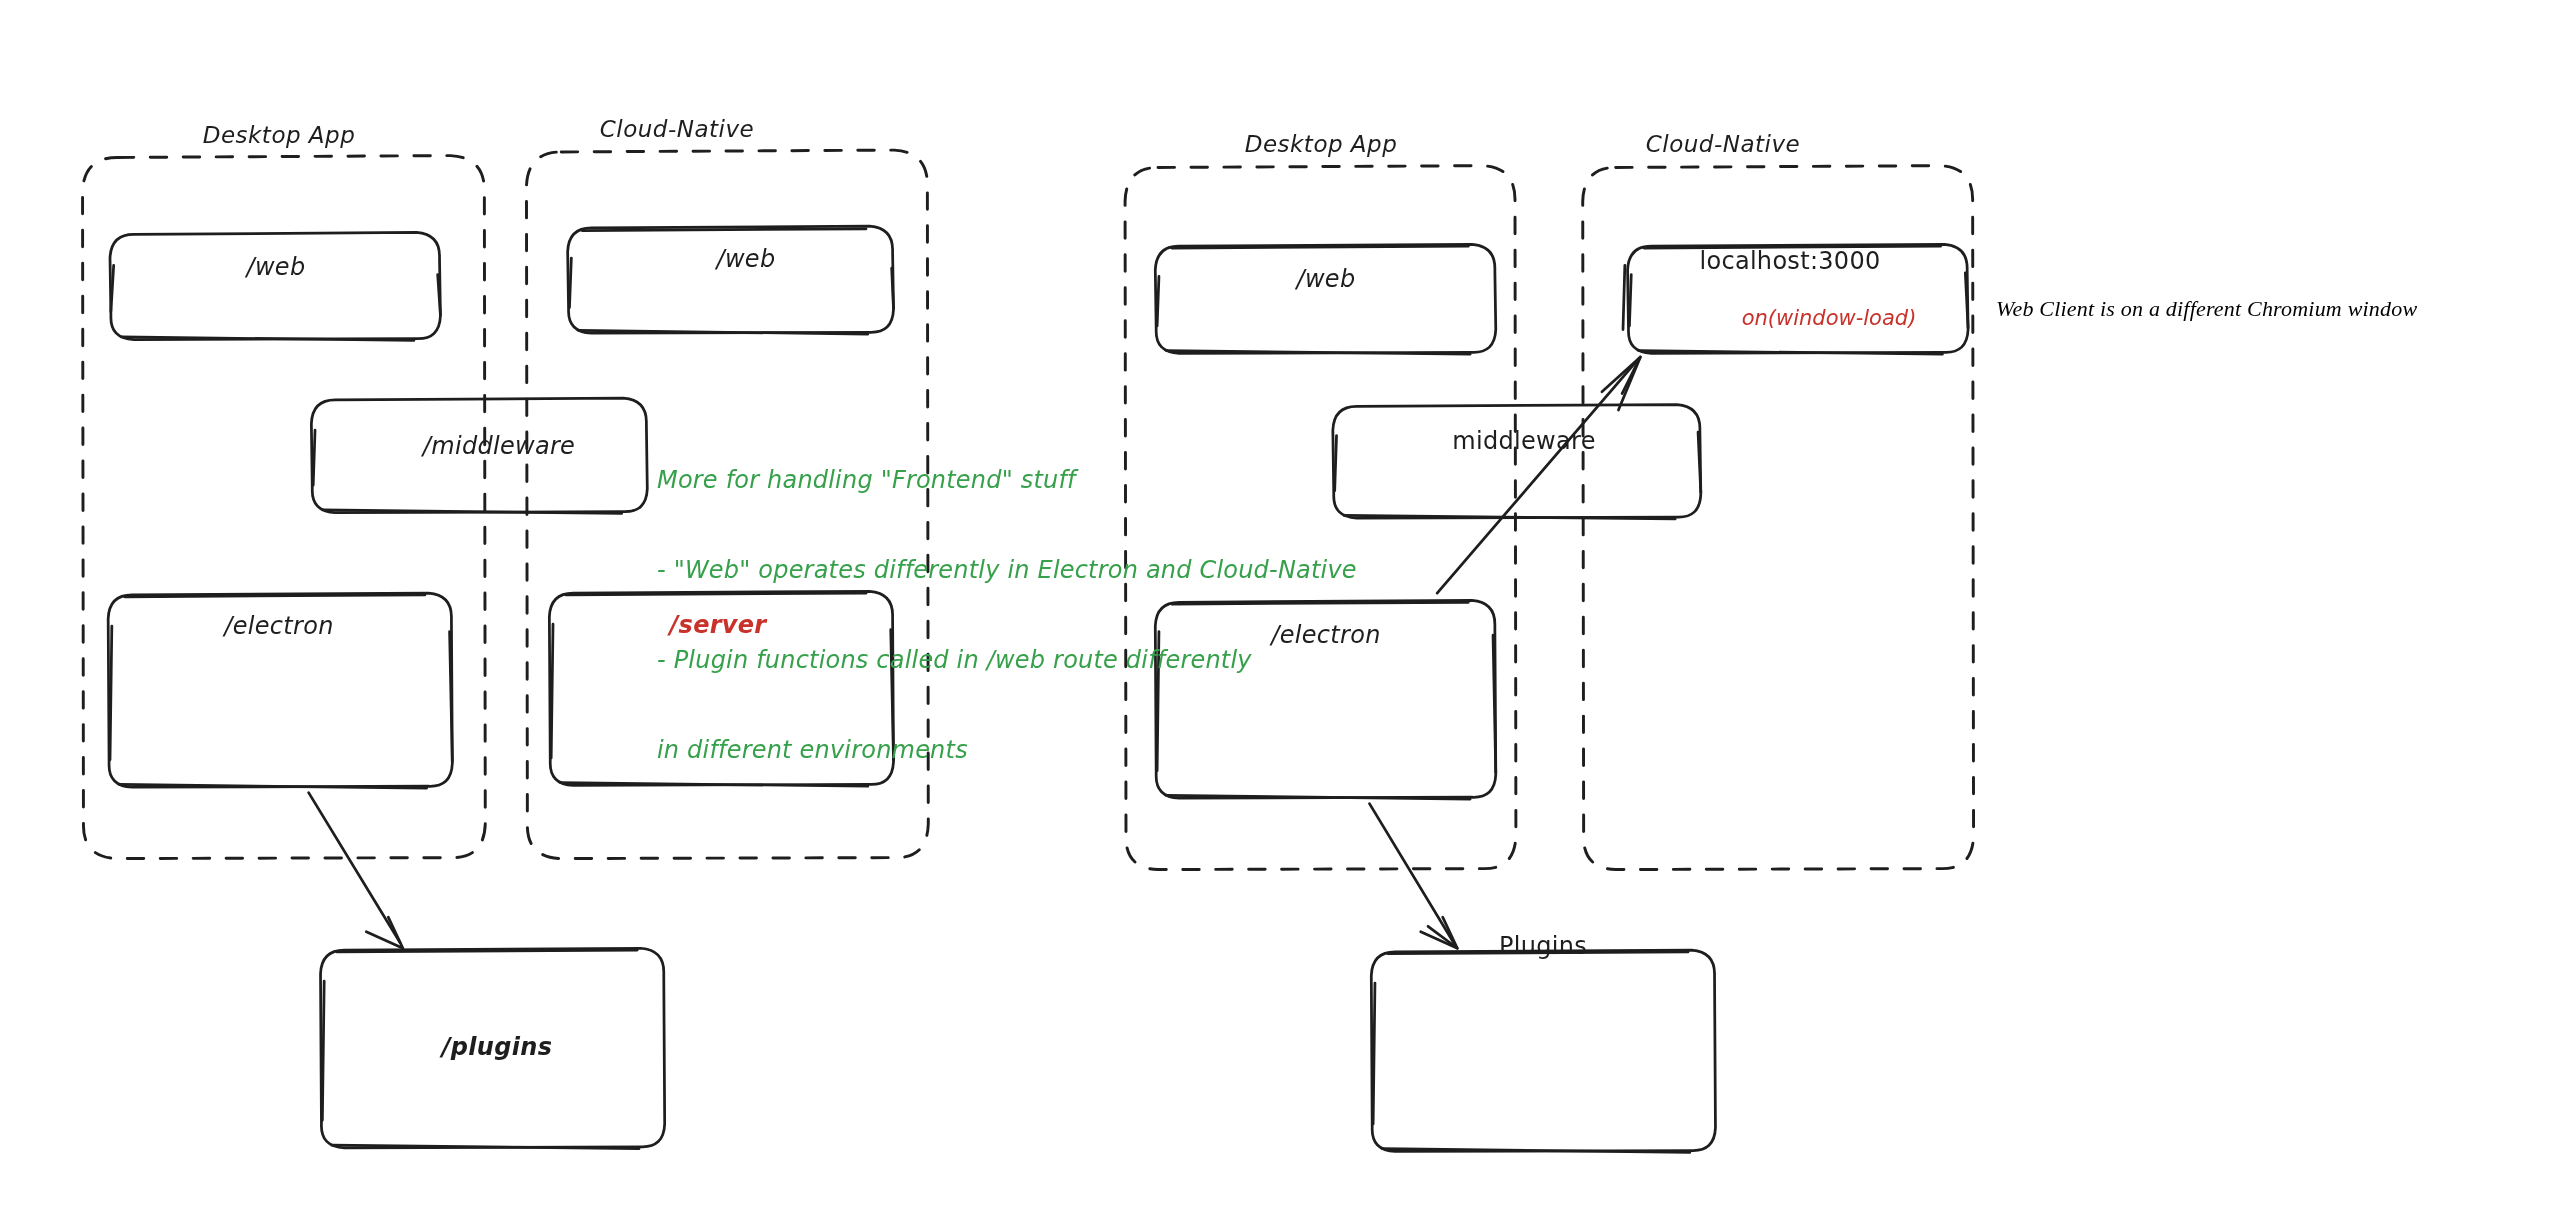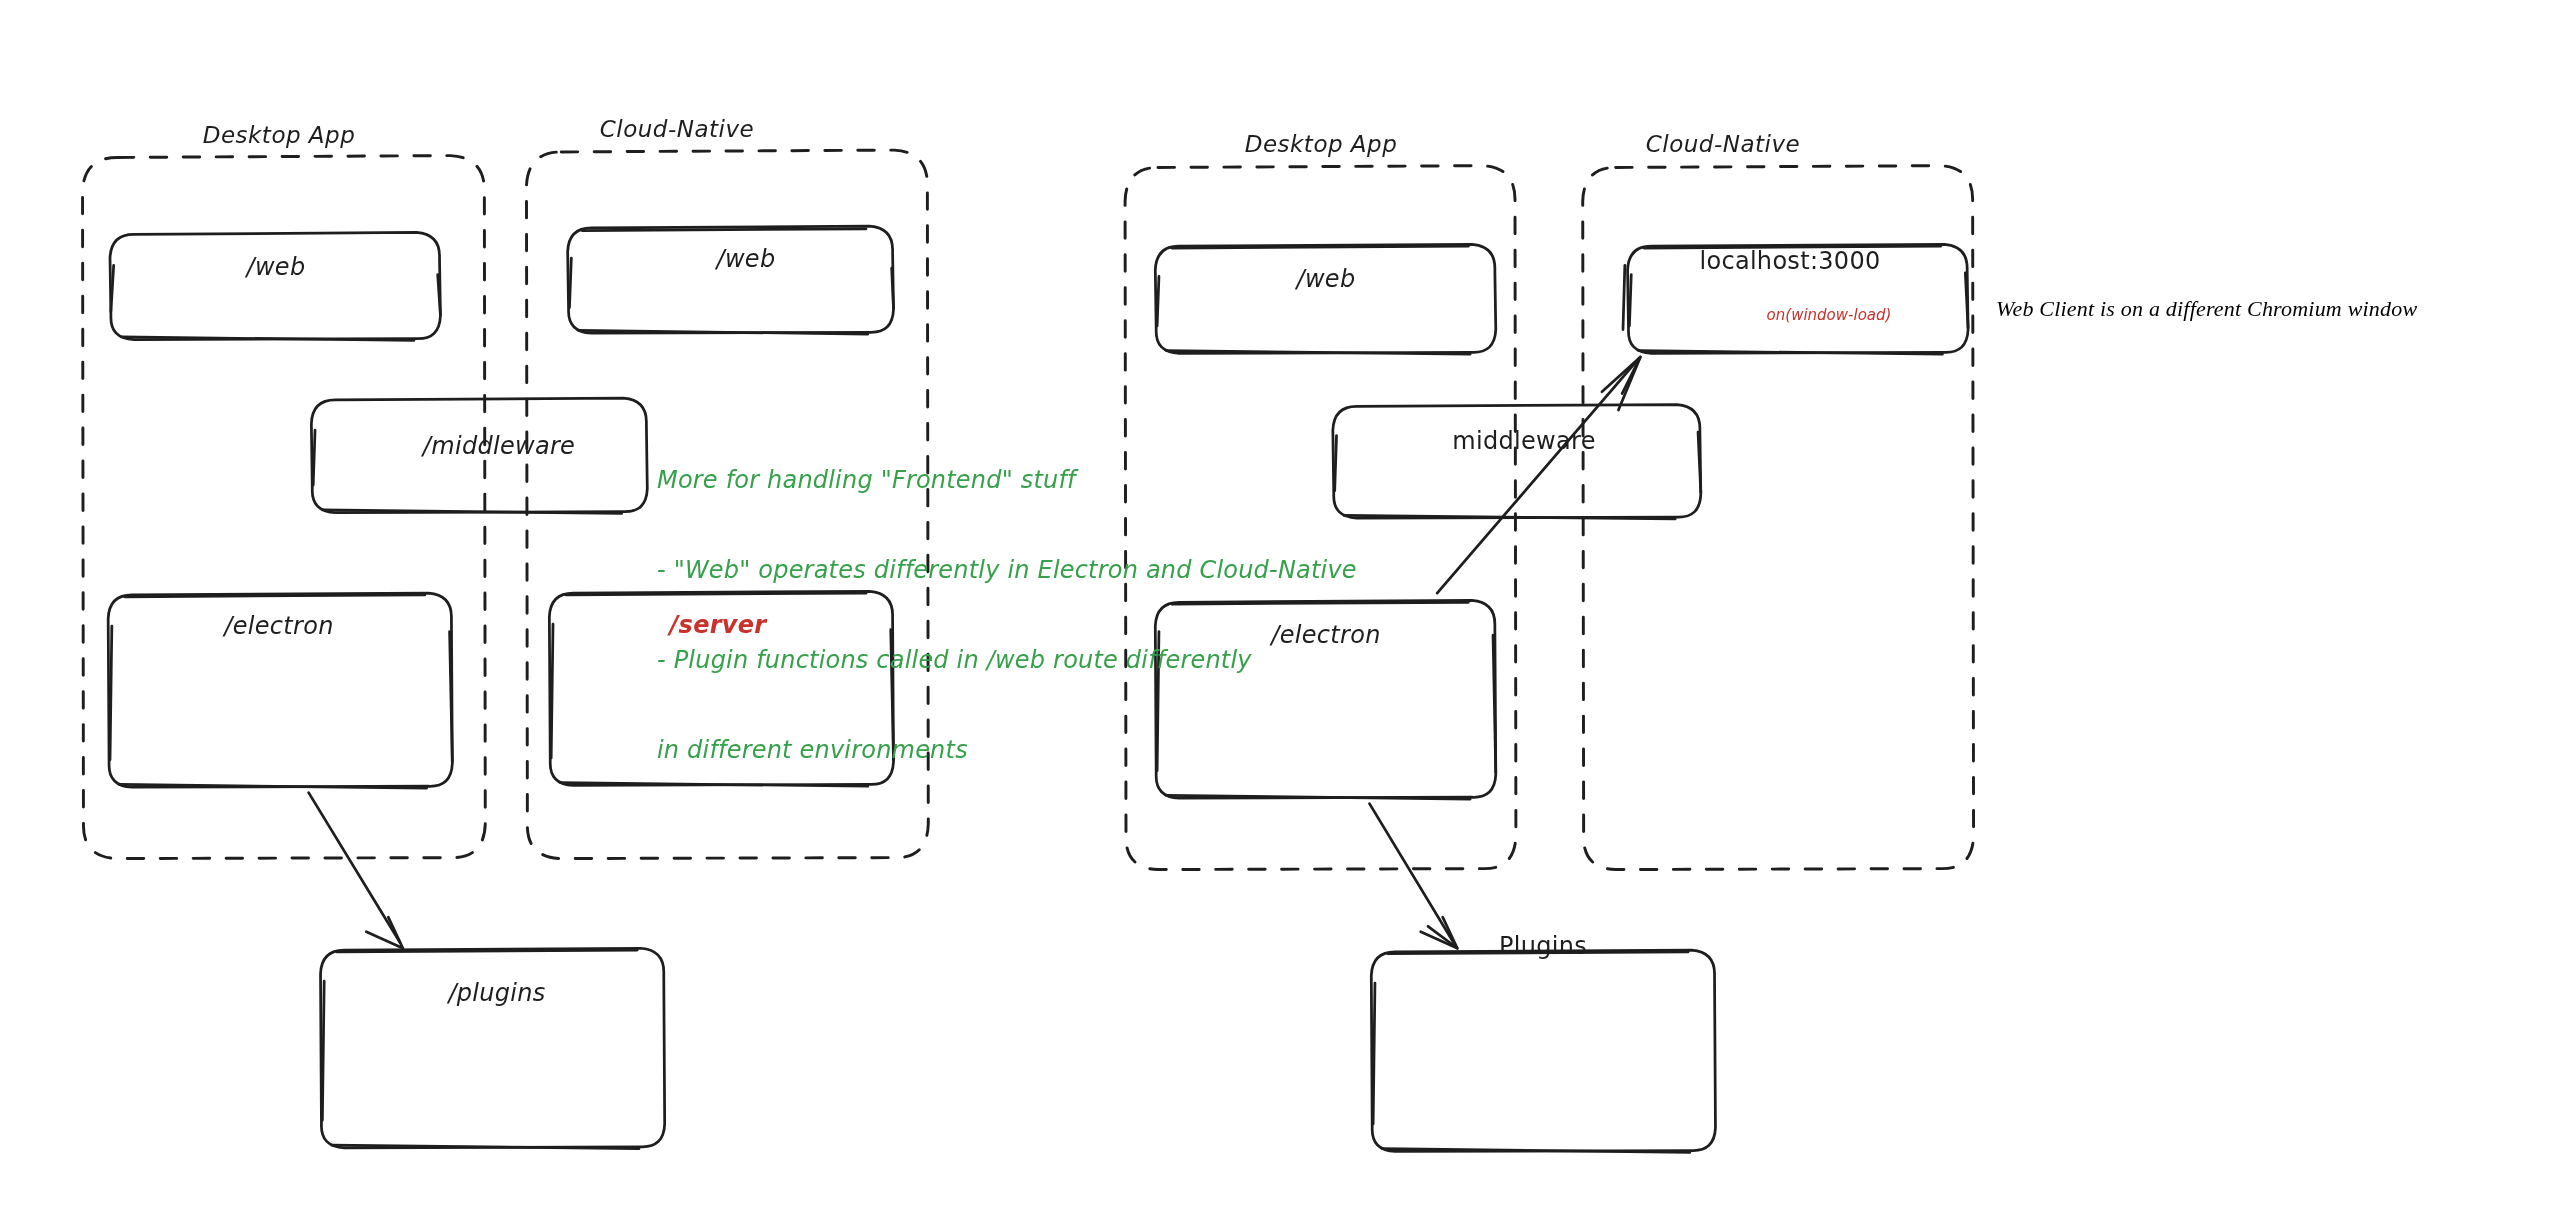--- a/index.html
+++ b/index.html
@@ -53,21 +53,21 @@
     font-size:22px;
     line-height:27.5px;
     font-style:italic;
     letter-spacing:0.2px;
     white-space:pre;
   }
   .sublabel-red{
     position:absolute;
     color:#c8322b;
     font-family:"DejaVu Sans", sans-serif;
-    font-size:15px;
+    font-size:21px;
     font-style:italic;
     white-space:nowrap;
     transform:translateX(-50%);
   }
 </style>
 </head>
 <body>
 
 <div id="canvas">
 
@@ -166,21 +166,21 @@
   </svg>
 
   <div class="glabel" style="left:279px;top:122px;">Desktop App</div>
   <div class="glabel" style="left:677px;top:116px;">Cloud-Native</div>
 
   <div class="boxlabel" style="left:276px;top:253px;">/web</div>
   <div class="boxlabel" style="left:746px;top:245px;">/web</div>
   <div class="boxlabel" style="left:499px;top:432px;">/middleware</div>
   <div class="boxlabel" style="left:279px;top:612px;">/electron</div>
   <div class="boxlabel red" style="left:718px;top:611px;font-weight:bold;">/server</div>
-  <div class="boxlabel" style="left:497px;top:979px;">/plugins</div>
+  <div class="boxlabel" style="left:497px;top:1033px;font-weight:bold;">/plugins</div>
 
   <div class="notegreen" style="left:657px;top:405px;">
     <div>More for handling "Frontend" stuff</div>
     <div>- "Web" operates differently in Electron and Cloud-Native</div>
     <div>- Plugin functions called in /web route differently</div>
     <div>in different environments</div>
   </div>
 
   <div class="glabel" style="left:1321px;top:131px;">Desktop App</div>
   <div class="glabel" style="left:1723px;top:131px;">Cloud-Native</div>

